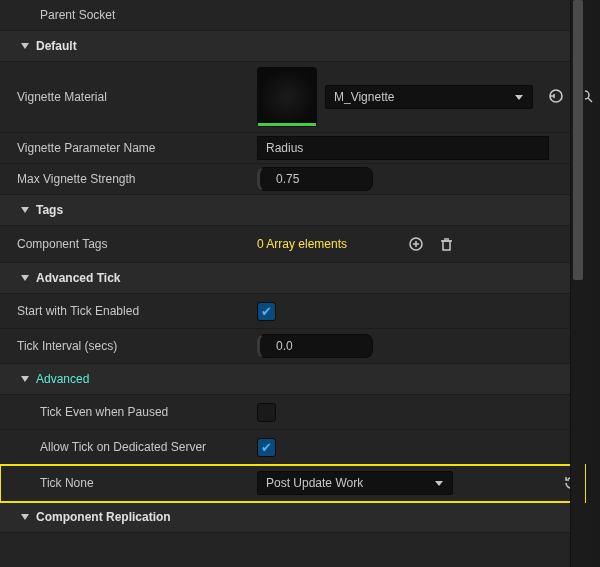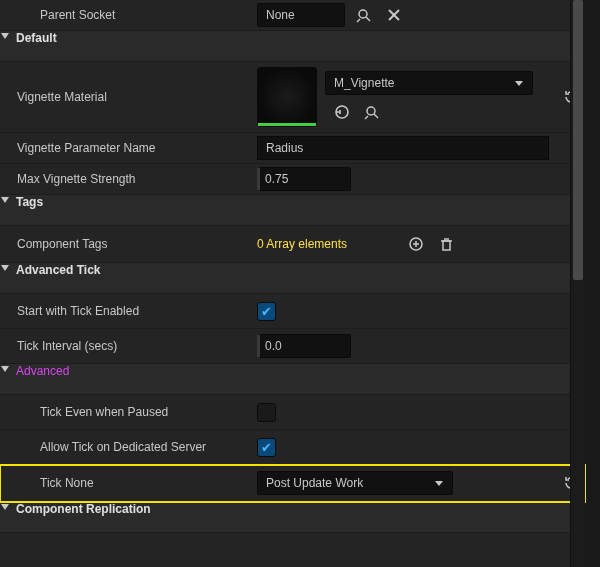--- a/index.html
+++ b/index.html
@@ -6,66 +6,48 @@
   .panel{width:585px;height:567px;position:relative;background:#242424}
   .scrollbar{position:absolute;right:0;top:0;width:14px;height:567px;background:#1b1b1b;border-left:1px solid #111}
   .scroll-thumb{position:absolute;right:2px;top:0;width:10px;height:280px;background:#4a4a4a;border-radius:2px}
   .row{display:flex;align-items:center;border-bottom:1px solid #1c1c1c;min-height:30px}
   .row.tall{min-height:70px}
   .label-col{flex:0 0 257px;padding-left:17px;box-sizing:border-box}
   .label-col.indent{padding-left:40px}
   .label-col.indent2{padding-left:40px}
   .value-col{flex:1;display:flex;align-items:center;gap:8px;padding-right:8px}
   .reset-col{flex:0 0 28px;display:flex;align-items:center;justify-content:center}
-  .section-hdr{display:flex;height:30px;background:#2a2a2a;border-bottom:1px solid #1c1c1c;padding-left:0;cursor:pointer}
+  .section-hdr{display:flex;align-items:center;height:30px;background:#2a2a2a;border-bottom:1px solid #1c1c1c;padding-left:20px;cursor:pointer}
   .section-hdr .title{font-weight:bold;color:#e0e0e0;margin-left:6px}
-  .section-hdr.sub .title{font-weight:normal;color:#d946ef}
+  .section-hdr.sub .title{font-weight:normal;color:#5eead4}
   .chev{display:inline-block}
   .chev svg{display:block}
   .dropdown{background:#111;border:1px solid #0a0a0a;border-radius:2px;height:22px;display:flex;align-items:center;padding:0 8px;justify-content:space-between;min-width:0}
   .dropdown .txt{white-space:nowrap;overflow:hidden;text-overflow:ellipsis}
   .input-text{background:#111;border:1px solid #0a0a0a;border-radius:0;height:22px;display:flex;align-items:center;padding:0 8px;flex:1;max-width:280px}
-  .input-num{background:#111;border:1px solid #0a0a0a;border-radius:2px;height:22px;display:flex;align-items:center;padding:0 5px;width:80px;border-left:3px solid #3a3a3a}
+  .input-num{background:#111;border:1px solid #0a0a0a;border-radius:8px;height:22px;display:flex;align-items:center;padding:0 16px;width:80px;border-left:3px solid #3a3a3a}
   .checkbox{width:17px;height:17px;border:1px solid #0a0a0a;background:#1a1a1a;border-radius:3px;display:flex;align-items:center;justify-content:center}
   .checkbox.checked{background:#0a4a7a}
   .check-mark{color:#4fb4ff;font-size:13px;line-height:1}
   .icon-btn{width:22px;height:22px;display:flex;align-items:center;justify-content:center;color:#c8c8c8;cursor:pointer}
   .icon-btn svg{display:block}
   .thumb-box{width:58px;height:58px;border:1px solid #0a0a0a;border-radius:3px;background:radial-gradient(circle,#1b1b1b 0%,#0a0a0a 70%);position:relative}
   .thumb-box::after{content:"";position:absolute;left:0;right:0;bottom:0;height:3px;background:#3fcf3f}
-  .asset-right{flex:1;display:flex;flex-direction:column;gap:6px;min-width:0}
+  .asset-right{flex:1;display:flex;flex-direction:row;gap:6px;min-width:0}
   .asset-btns{display:flex;gap:8px;padding-left:6px}
   .highlight{outline:2.5px solid #f5e400;outline-offset:-1px}
   .arr-txt{color:#fde047}
 </style>
 </head>
 <body>
 
 <div class="panel">
 
   <div class="row">
     <div class="label-col indent"><span>Parent Socket</span></div>
-    <div class="value-col">
-      <div class="dropdown" style="width:70px">
-        <span class="txt">None</span>
-      </div>
-      <div class="icon-btn">
-        <svg width="16" height="16" viewBox="0 0 16 16" fill="none" stroke="currentColor" stroke-width="1.5">
-            <circle cx="7" cy="7" r="4"></circle>
-            <line x1="10" y1="10" x2="14" y2="14"></line>
-            <line x1="4" y1="12" x2="1" y2="15"></line>
-          </svg>
-      </div>
-      <div class="icon-btn">
-        <svg width="14" height="14" viewBox="0 0 14 14" stroke="currentColor" stroke-width="2">
-            <line x1="2" y1="2" x2="12" y2="12"></line>
-            <line x1="12" y1="2" x2="2" y2="12"></line>
-          </svg>
-      </div>
-    </div>
     <div class="reset-col"></div>
   </div>
 
   <div class="section-hdr">
     <span class="chev">
       <svg width="10" height="10" viewBox="0 0 10 10" fill="#c8c8c8">
           <polygon points="1,2 9,2 5,8"></polygon>
         </svg>
     </span>
     <span class="title">Default</span>

